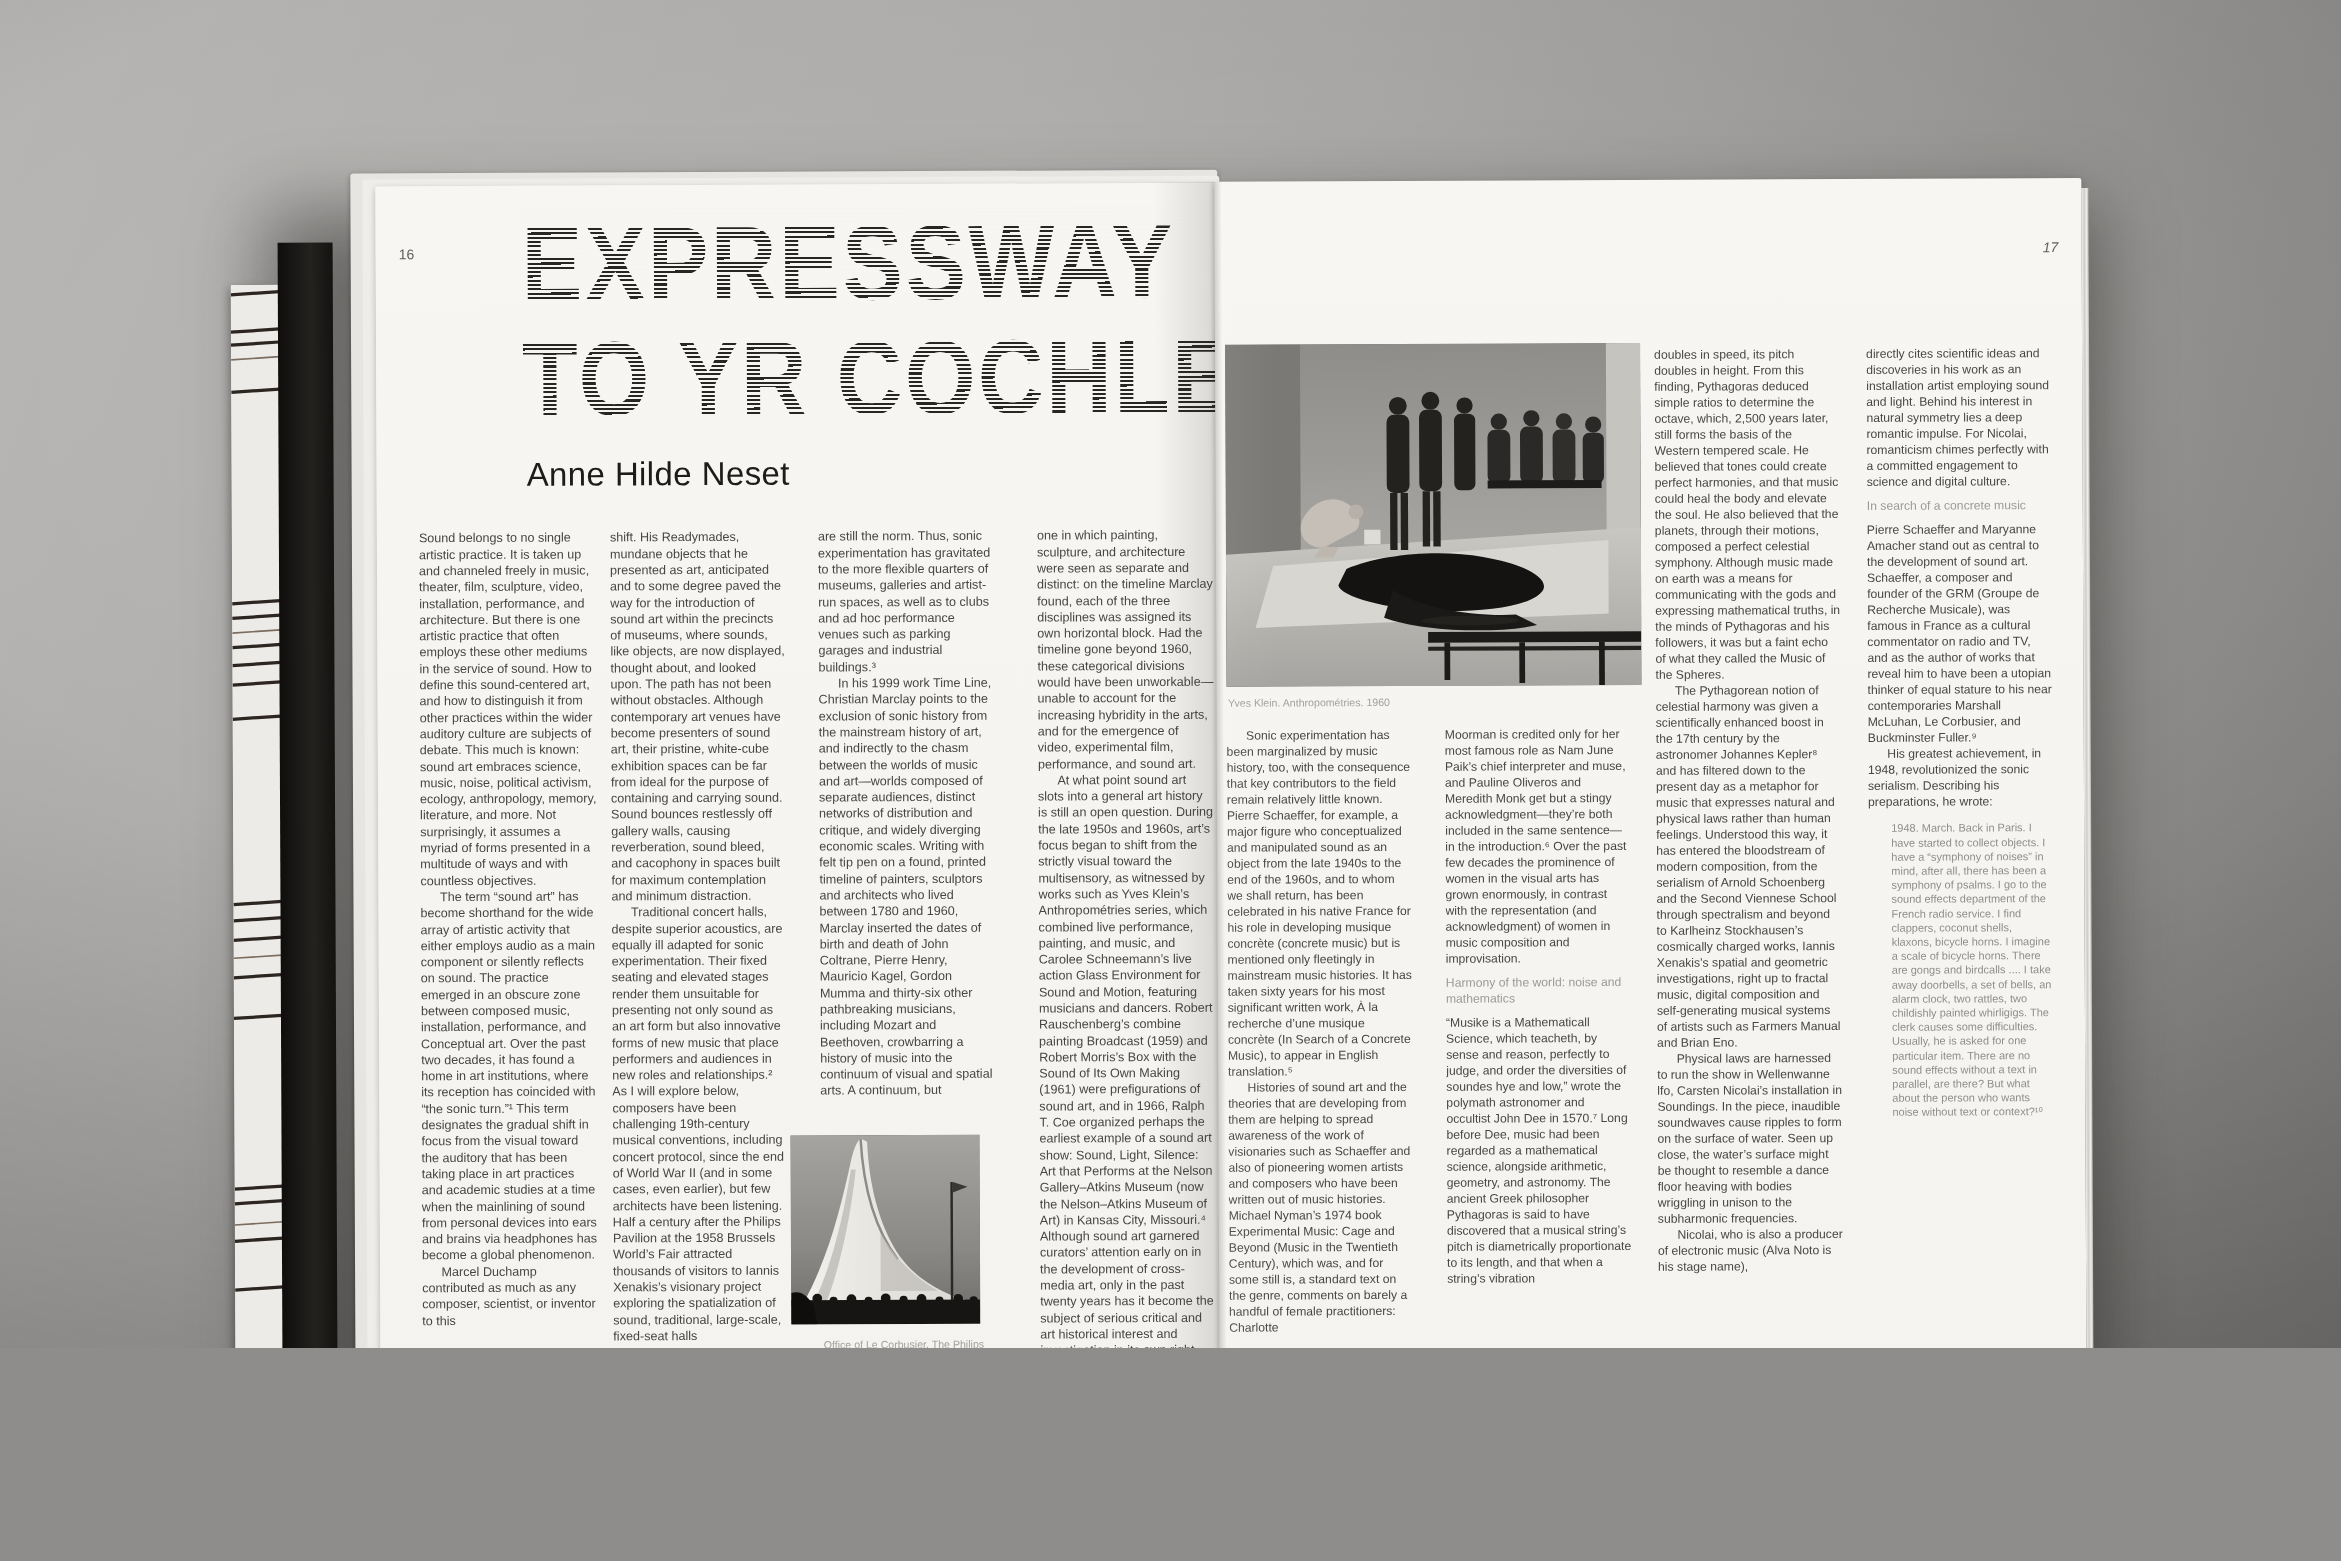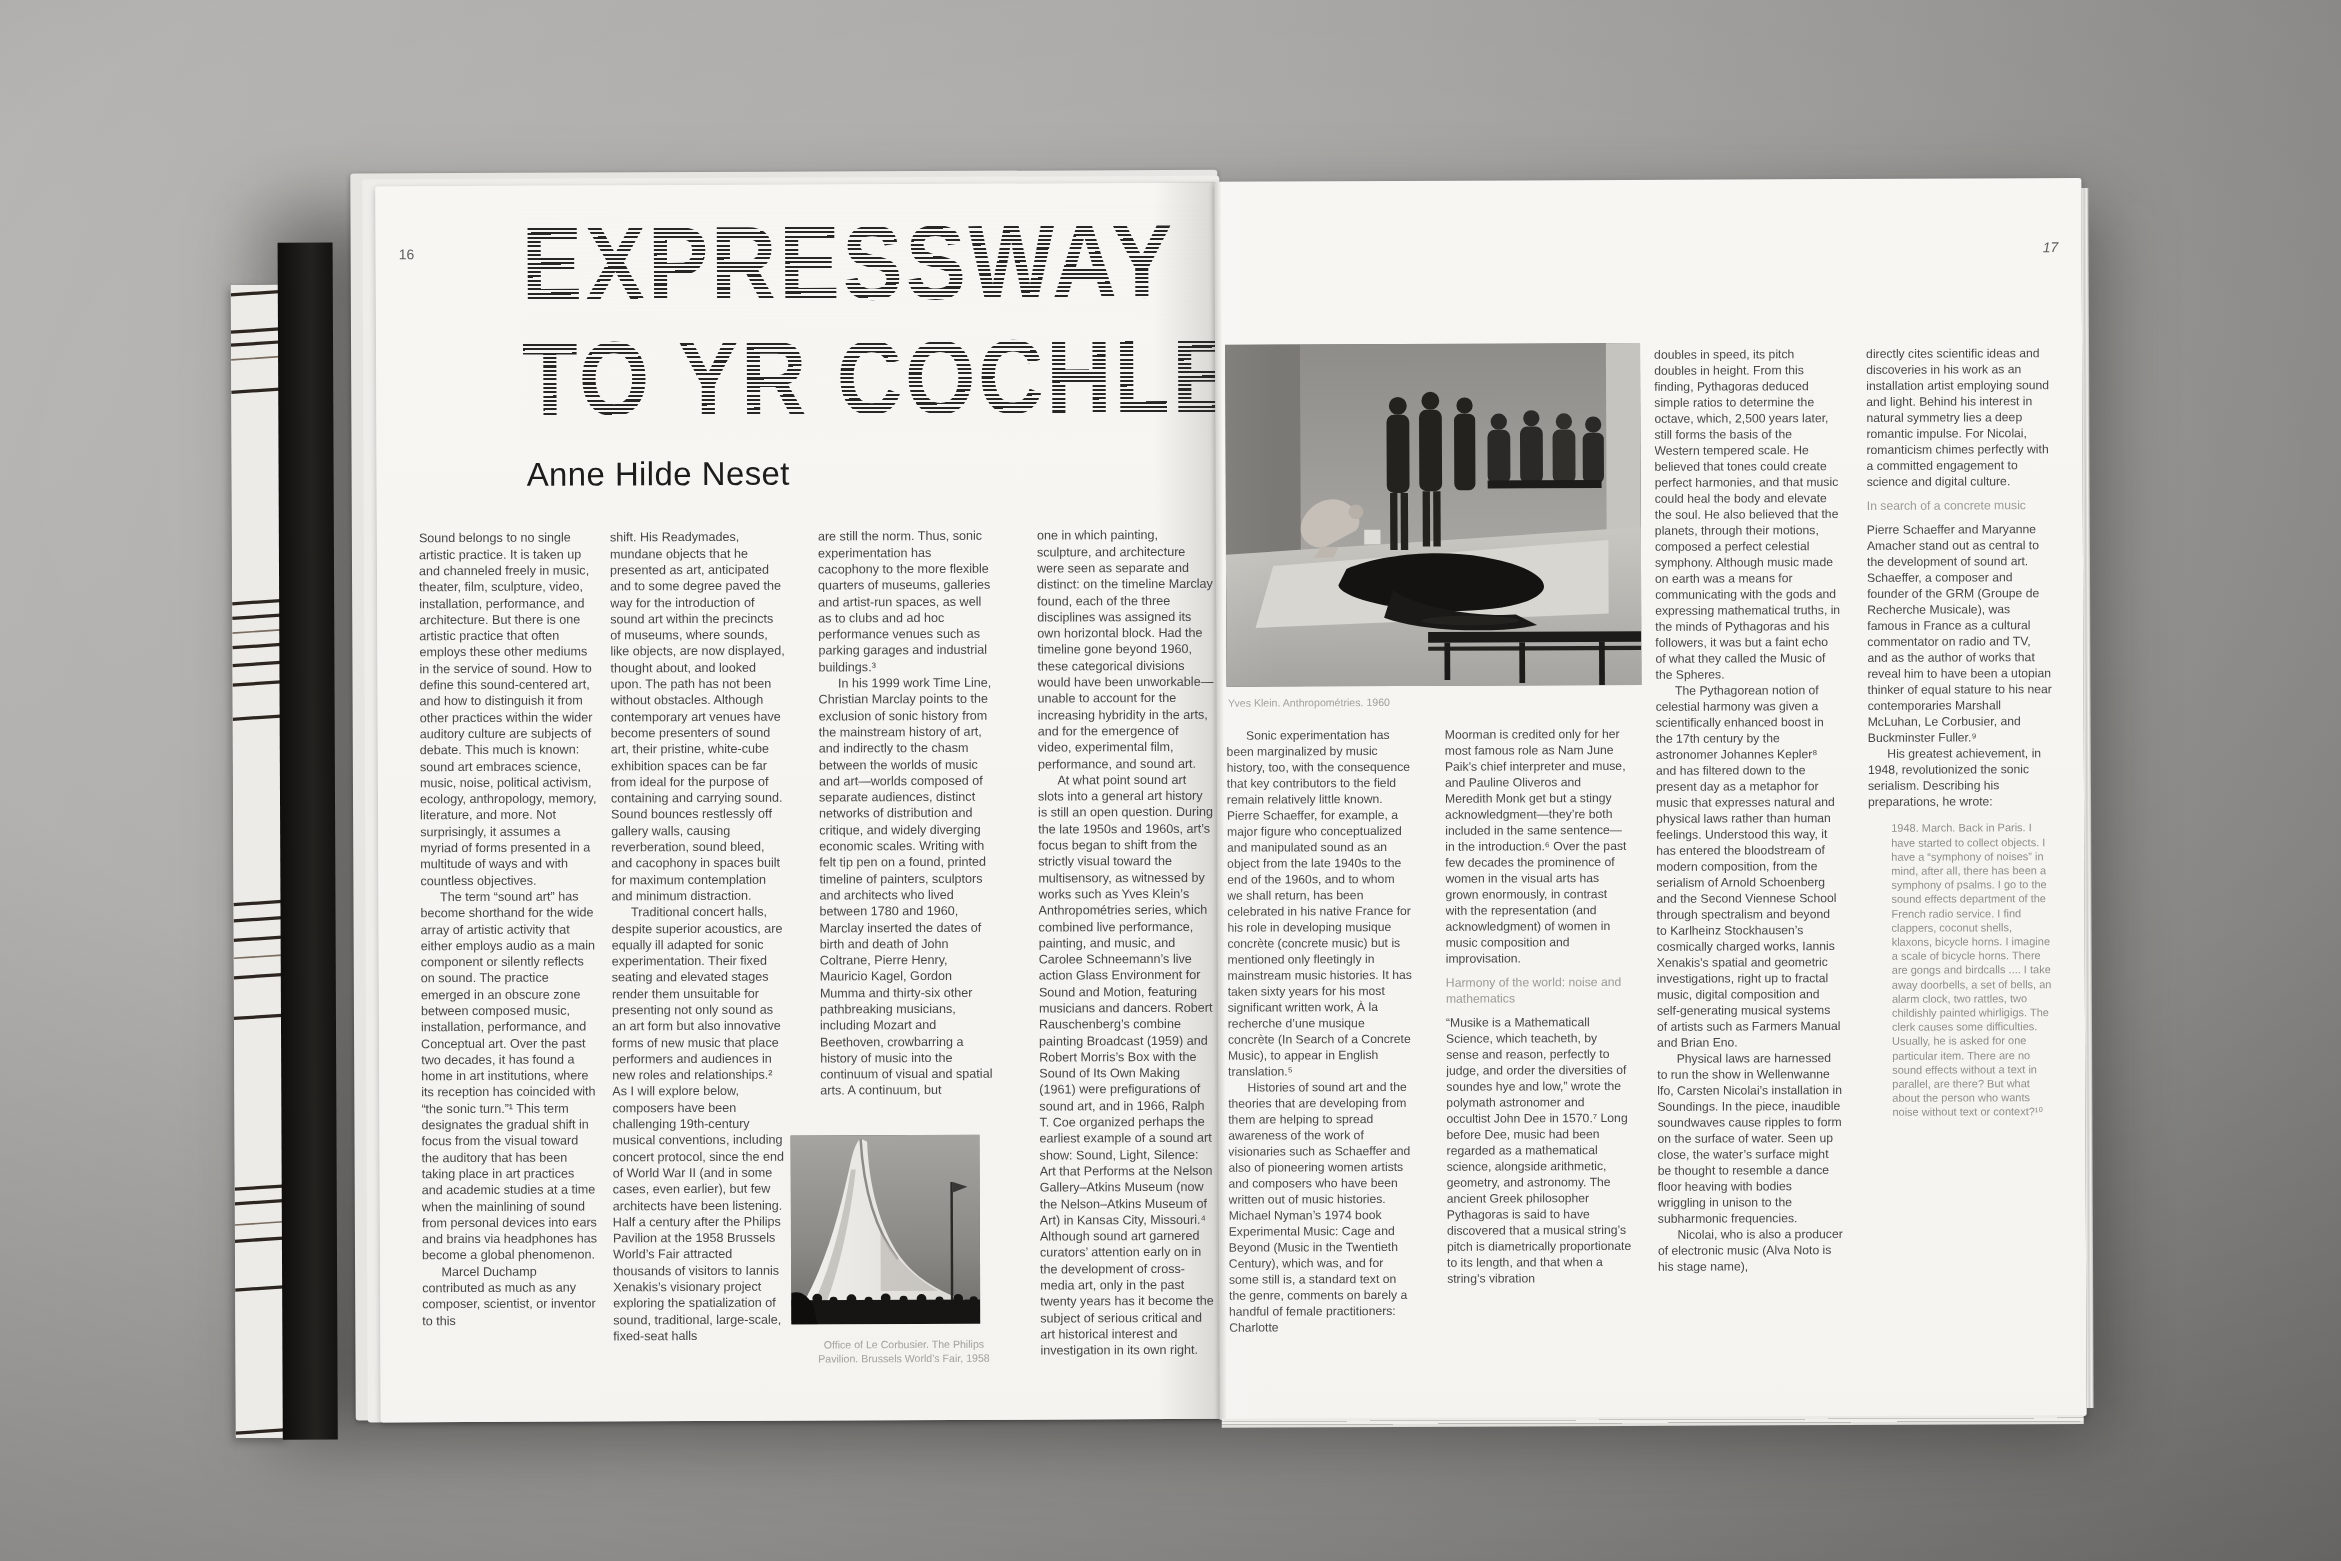--- a/index.html
+++ b/index.html
@@ -1,17 +1,17 @@
 <!DOCTYPE html>
 <html style="font-size:13px"><head>
 <meta charset="utf-8">
 <style>
   html,body{margin:0;padding:0;background:#8e8d8b;}
   .scene{
-    position:relative;width:2342px;height:1561px;overflow:hidden;
+    position:relative;width:2342px;height:1348px;overflow:hidden;
     font-family:"Liberation Sans","DejaVu Sans",sans-serif;
     background:
       radial-gradient(130% 95% at 52% 30%, rgba(255,255,255,0.14) 0%, rgba(255,255,255,0) 45%, rgba(0,0,0,0.30) 100%),
       linear-gradient(108deg,#b6b5b3 0%,#a9a8a6 38%,#989795 66%,#7f7e7c 100%);
   }
   .book{position:absolute;left:233px;top:159px;width:1858px;height:1273px;transform:rotate(-0.25deg);}
   .book-shadow{position:absolute;left:33px;top:49px;right:-8.1px;bottom:-4.1px;background:rgba(20,18,16,0.45);filter:blur(37px);border-radius:16.3px;}
   .under-sheet1{position:absolute;left:120px;top:11.4px;width:867px;height:1247px;background:#e7e5e2;border-radius:3.3px;box-shadow:0 1.6px 4.9px rgba(0,0,0,0.35);}
   .under-sheet2{position:absolute;left:132px;top:17px;width:857px;height:1243px;background:#efedea;border-radius:3.3px;}
   .fore-edge{position:absolute;left:0;top:122px;width:52px;height:1153px;background:#edebe8;border-radius:1.6px 0 0 1.6px;box-shadow:-2.4px 3.3px 8.1px rgba(0,0,0,0.3);}
@@ -103,21 +103,21 @@
       <div class="col lcol" style="left:42px;height:855px;">
           <p class="para ">Sound belongs to no single artistic practice. It is taken up and channeled freely in music, theater, film, sculpture, video, installation, performance, and architecture. But there is one artistic practice that often employs these other mediums in the service of sound. How to define this sound-centered art, and how to distinguish it from other practices within the wider auditory culture are subjects of debate. This much is known: sound art embraces science, music, noise, political activism, ecology, anthropology, memory, literature, and more. Not surprisingly, it assumes a myriad of forms presented in a multitude of ways and with countless objectives.</p>
           <p class="para indent">The term “sound art” has become shorthand for the wide array of artistic activity that either employs audio as a main component or silently reflects on sound. The practice emerged in an obscure zone between composed music, installation, performance, and Conceptual art. Over the past two decades, it has found a home in art institutions, where its reception has coincided with “the sonic turn.”¹ This term designates the gradual shift in focus from the visual toward the auditory that has been taking place in art practices and academic studies at a time when the mainlining of sound from personal devices into ears and brains via headphones has become a global phenomenon.</p>
           <p class="para indent">Marcel Duchamp contributed as much as any composer, scientist, or inventor to this</p>
         </div>
       <div class="col lcol" style="left:233px;height:855px;">
           <p class="para ">shift. His Readymades, mundane objects that he presented as art, anticipated and to some degree paved the way for the introduction of sound art within the precincts of museums, where sounds, like objects, are now displayed, thought about, and looked upon. The path has not been without obstacles. Although contemporary art venues have become presenters of sound art, their pristine, white-cube exhibition spaces can be far from ideal for the purpose of containing and carrying sound. Sound bounces restlessly off gallery walls, causing reverberation, sound bleed, and cacophony in spaces built for maximum contemplation and minimum distraction.</p>
           <p class="para indent">Traditional concert halls, despite superior acoustics, are equally ill adapted for sonic experimentation. Their fixed seating and elevated stages render them unsuitable for presenting not only sound as an art form but also innovative forms of new music that place performers and audiences in new roles and relationships.² As I will explore below, composers have been challenging 19th-century musical conventions, including concert protocol, since the end of World War II (and in some cases, even earlier), but few architects have been listening. Half a century after the Philips Pavilion at the 1958 Brussels World’s Fair attracted thousands of visitors to Iannis Xenakis’s visionary project exploring the spatialization of sound, traditional, large-scale, fixed-seat halls</p>
         </div>
       <div class="col lcol" style="left:441px;height:594px;">
-          <p class="para ">are still the norm. Thus, sonic experimentation has cacophony to the more flexible quarters of museums, galleries and artist-run spaces, as well as to clubs and ad hoc performance venues such as parking garages and industrial buildings.³</p>
+          <p class="para ">are still the norm. Thus, sonic experimentation has gravitated to the more flexible quarters of museums, galleries and artist-run spaces, as well as to clubs and ad hoc performance venues such as parking garages and industrial buildings.³</p>
           <p class="para indent">In his 1999 work Time Line, Christian Marclay points to the exclusion of sonic history from the mainstream history of art, and indirectly to the chasm between the worlds of music and art—worlds composed of separate audiences, distinct networks of distribution and critique, and widely diverging economic scales. Writing with felt tip pen on a found, printed timeline of painters, sculptors and architects who lived between 1780 and 1960, Marclay inserted the dates of birth and death of John Coltrane, Pierre Henry, Mauricio Kagel, Gordon Mumma and thirty-six other pathbreaking musicians, including Mozart and Beethoven, crowbarring a history of music into the continuum of visual and spatial arts. A continuum, but</p>
         </div>
       <div class="col lcol" style="left:660px;height:851px;">
           <p class="para ">one in which painting, sculpture, and architecture were seen as separate and distinct: on the timeline Marclay found, each of the three disciplines was assigned its own horizontal block. Had the timeline gone beyond 1960, these categorical divisions would have been unworkable—unable to account for the increasing hybridity in the arts, and for the emergence of video, experimental film, performance, and sound art.</p>
           <p class="para indent">At what point sound art slots into a general art history is still an open question. During the late 1950s and 1960s, art’s focus began to shift from the strictly visual toward the multisensory, as witnessed by works such as Yves Klein’s Anthropométries series, which combined live performance, painting, and music, and Carolee Schneemann’s live action Glass Environment for Sound and Motion, featuring musicians and dancers. Robert Rauschenberg’s combine painting Broadcast (1959) and Robert Morris’s Box with the Sound of Its Own Making (1961) were prefigurations of sound art, and in 1966, Ralph T. Coe organized perhaps the earliest example of a sound art show: Sound, Light, Silence: Art that Performs at the Nelson Gallery–Atkins Museum (now the Nelson–Atkins Museum of Art) in Kansas City, Missouri.⁴ Although sound art garnered curators’ attention early on in the development of cross-media art, only in the past twenty years has it become the subject of serious critical and art historical interest and investigation in its own right.</p>
         </div>
 
       <div class="photo" style="left:411px;top:951px;width:189px;height:189px;">
         <svg viewBox="0 0 232 233" preserveAspectRatio="none">
           <defs>

